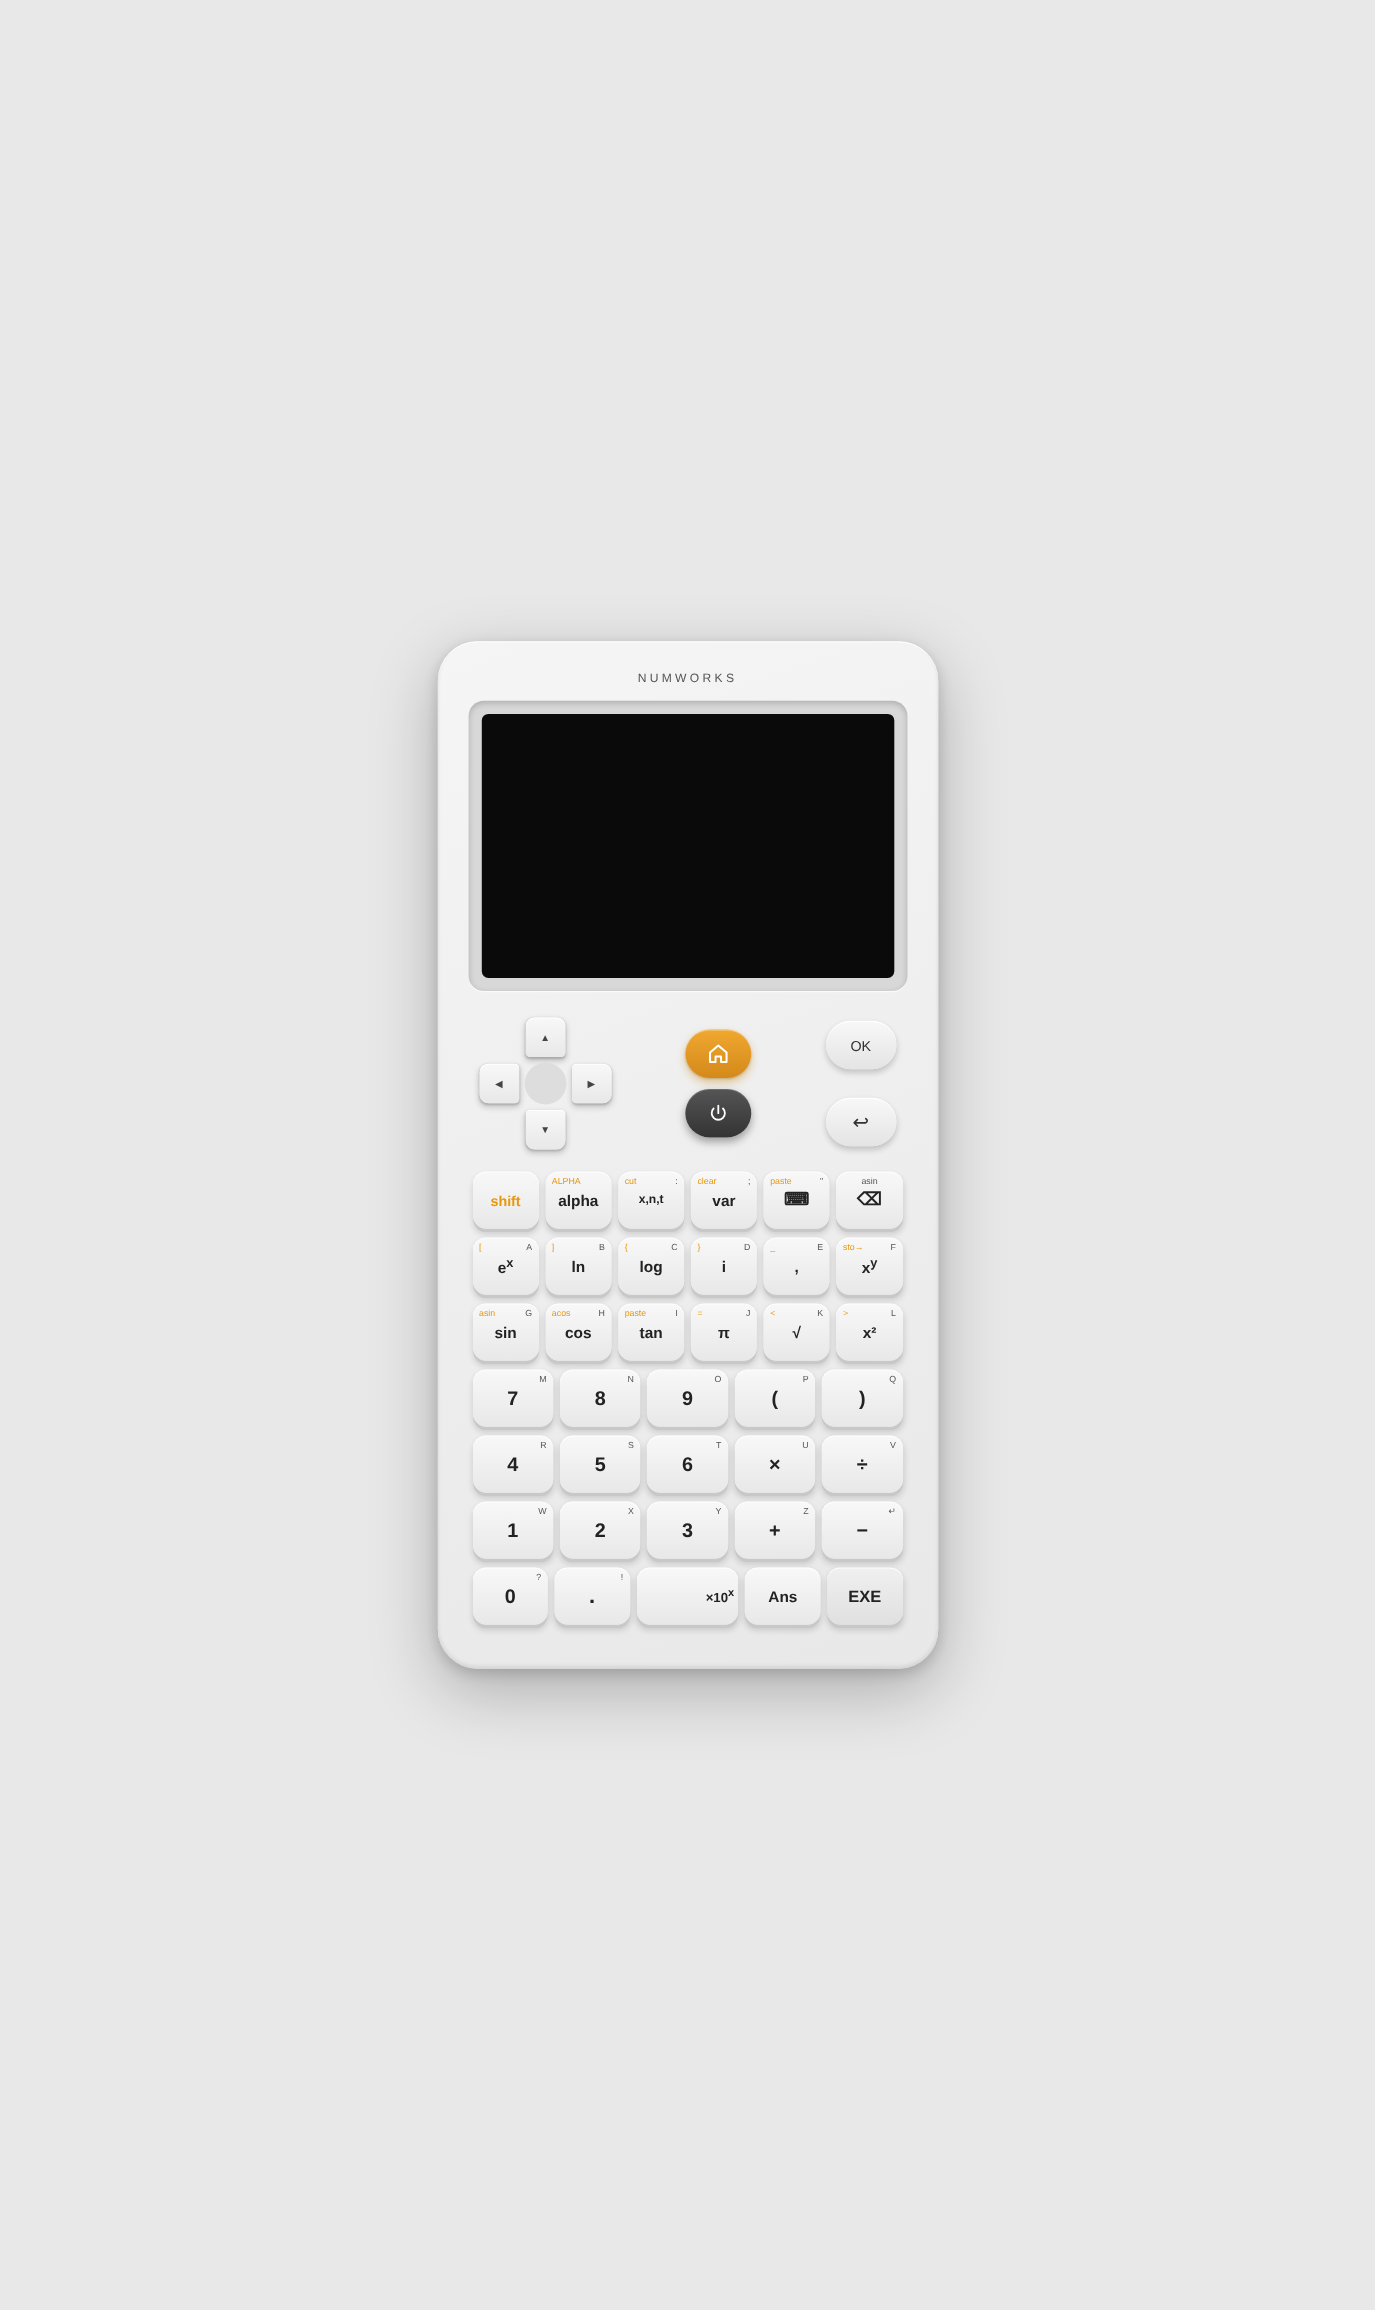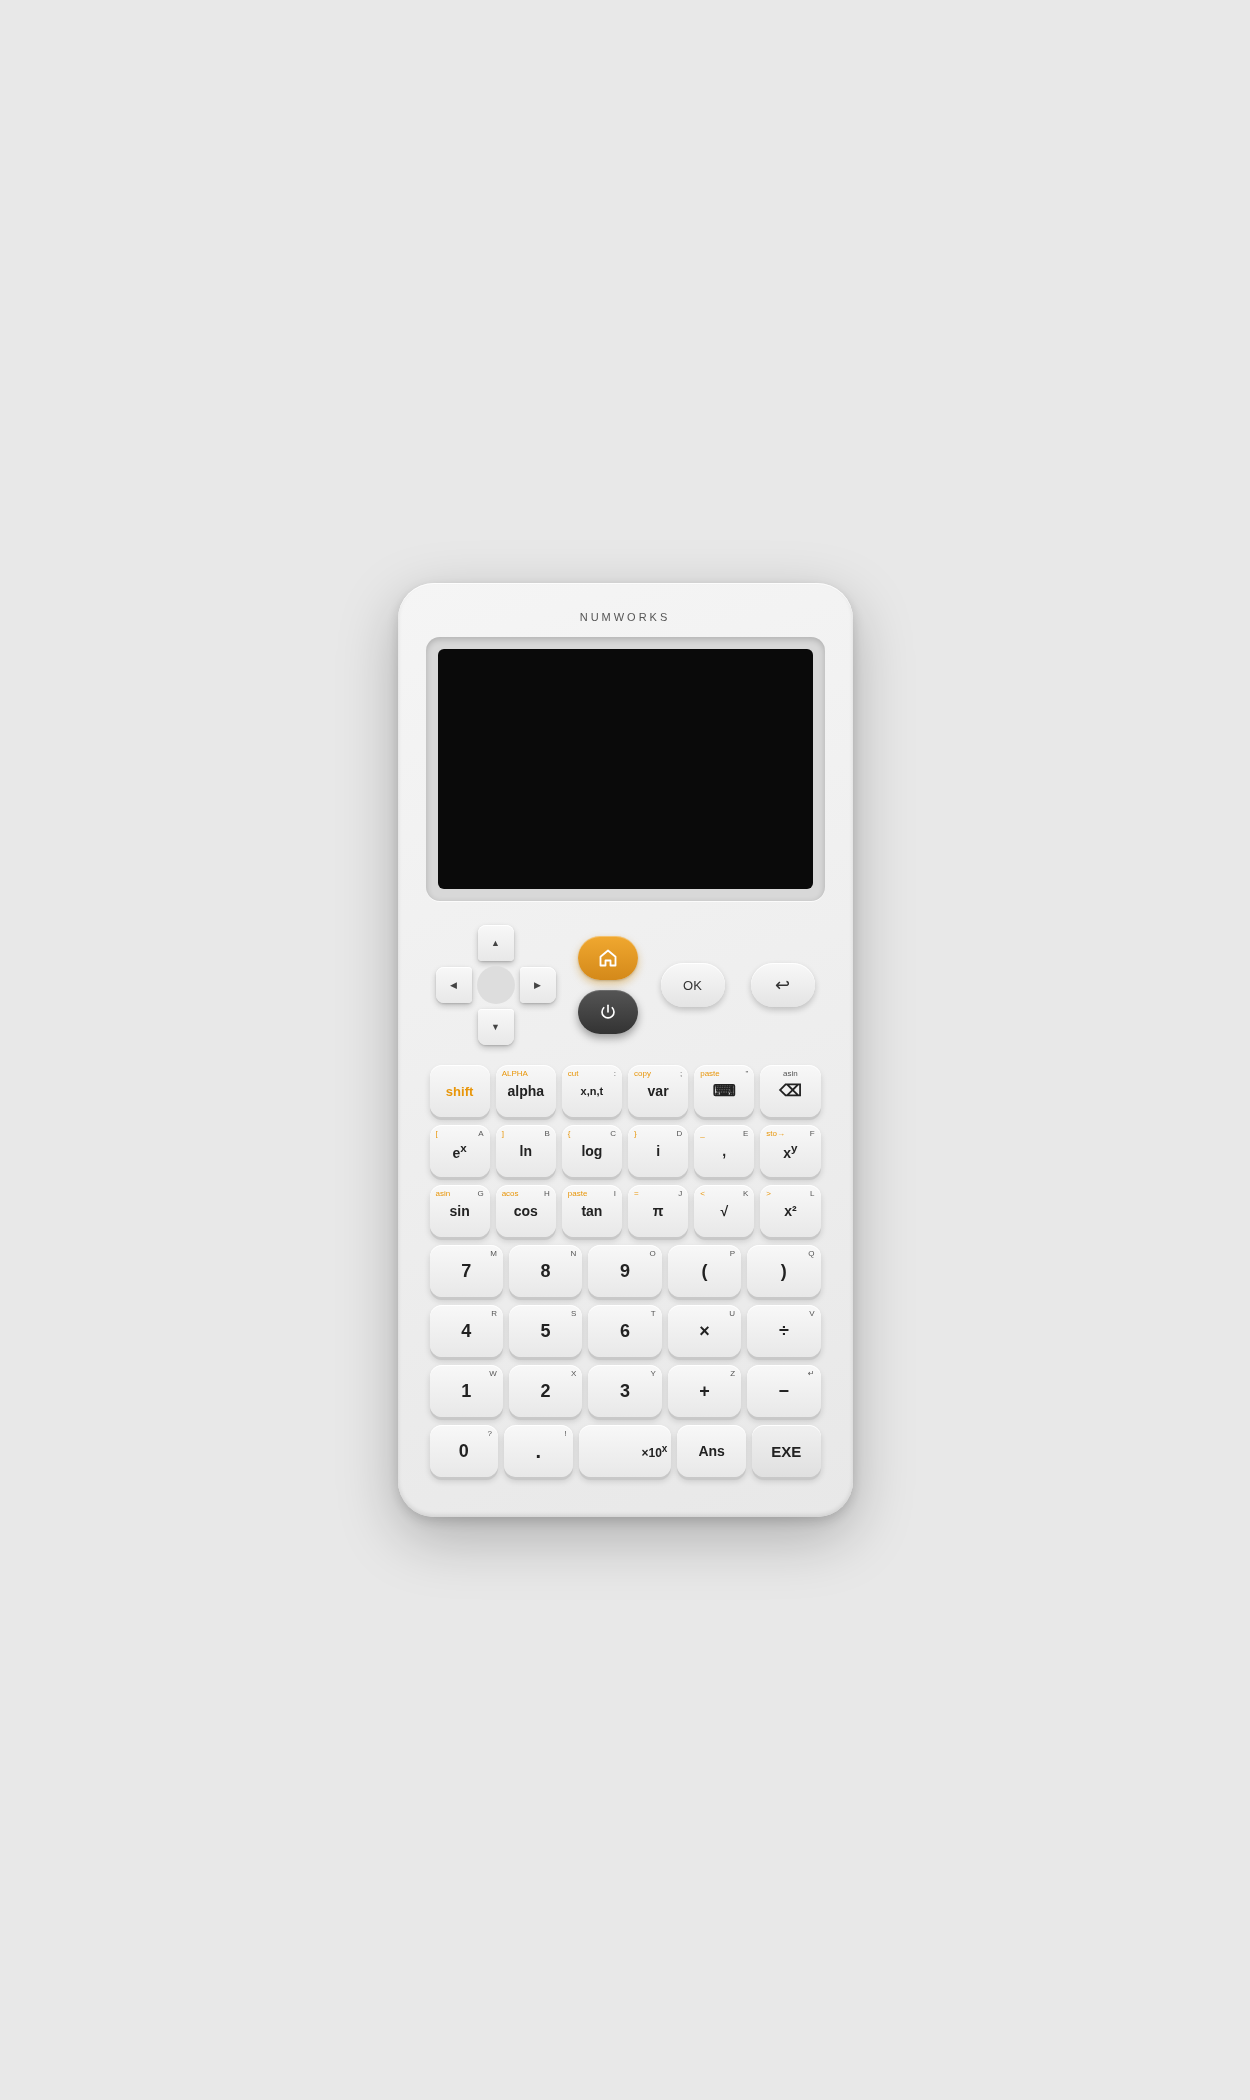--- a/index.html
+++ b/index.html
@@ -151,20 +151,21 @@
       justify-content: center;
       box-shadow:
         0 4px 8px rgba(0,0,0,0.35),
         inset 0 1px 0 rgba(255,255,255,0.15);
       color: white;
       font-size: 16px;
     }
 
     .nav-right {
       display: flex;
+      flex-direction: column;
       gap: 26px;
       align-items: flex-end;
     }
 
     .ok-btn, .back-btn {
       width: 64px;
       height: 44px;
       background: linear-gradient(180deg, #f8f8f8 0%, #e4e4e4 100%);
       border: none;
       border-radius: 22px;
@@ -319,21 +320,21 @@
       <button class="key">
         <span class="key-top">ALPHA</span>
         <span class="key-main">alpha</span>
       </button>
       <button class="key">
         <span class="key-top">cut</span>
         <span class="key-top-right">:</span>
         <span class="key-main" style="font-size:11px;">x,n,t</span>
       </button>
       <button class="key">
-        <span class="key-top">copy</span>
+        <span class="key-top">clear</span>
         <span class="key-top-right">;</span>
         <span class="key-main">var</span>
       </button>
       <button class="key">
         <span class="key-top">paste</span>
         <span class="key-top-right">"</span>
         <span class="key-main" style="font-size:16px;">⌨</span>
       </button>
       <button class="key">
         <span class="key-top" style="left:50%;transform:translateX(-50%);color:#555;">asin</span>

